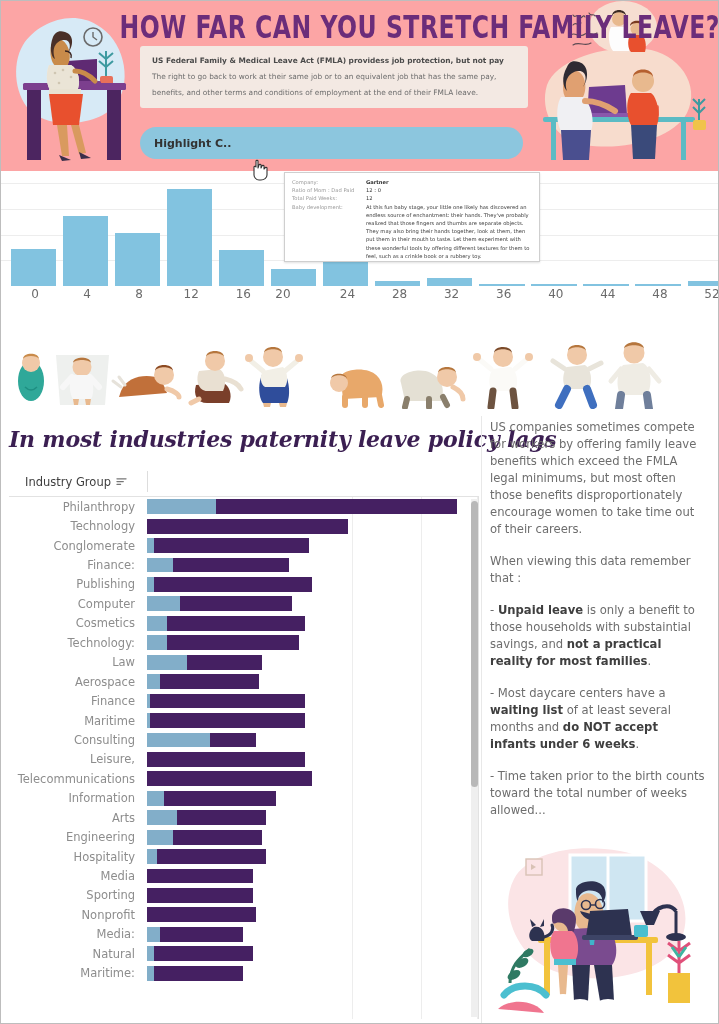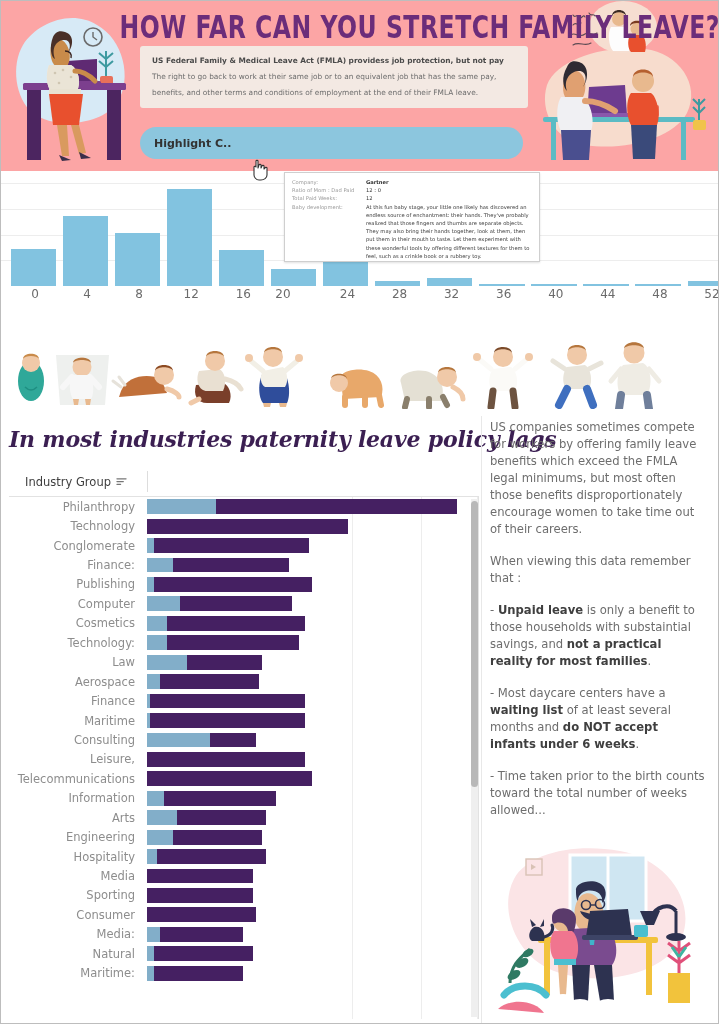--- a/index.html
+++ b/index.html
@@ -583,21 +583,21 @@
             <div class="seg seg-mat" style="left: 0px; width: 105.6px; background: rgb(69, 32, 98);"></div>
           </div>
         </div>
         <div class="hrow">
           <div class="lbl">Sporting</div>
           <div class="track">
             <div class="seg seg-mat" style="left: 0px; width: 105.6px; background: rgb(69, 32, 98);"></div>
           </div>
         </div>
         <div class="hrow">
-          <div class="lbl">Consumer</div>
+          <div class="lbl">Nonprofit</div>
           <div class="track">
             <div class="seg seg-mat" style="left: 0px; width: 108.9px; background: rgb(69, 32, 98);"></div>
           </div>
         </div>
         <div class="hrow">
           <div class="lbl">Media:</div>
           <div class="track">
             <div class="seg seg-pat" style="width: 13.2px; background: rgb(130, 174, 201);"></div>
             <div class="seg seg-mat" style="left: 13.2px; width: 82.5px; background: rgb(69, 32, 98);"></div>
           </div>

